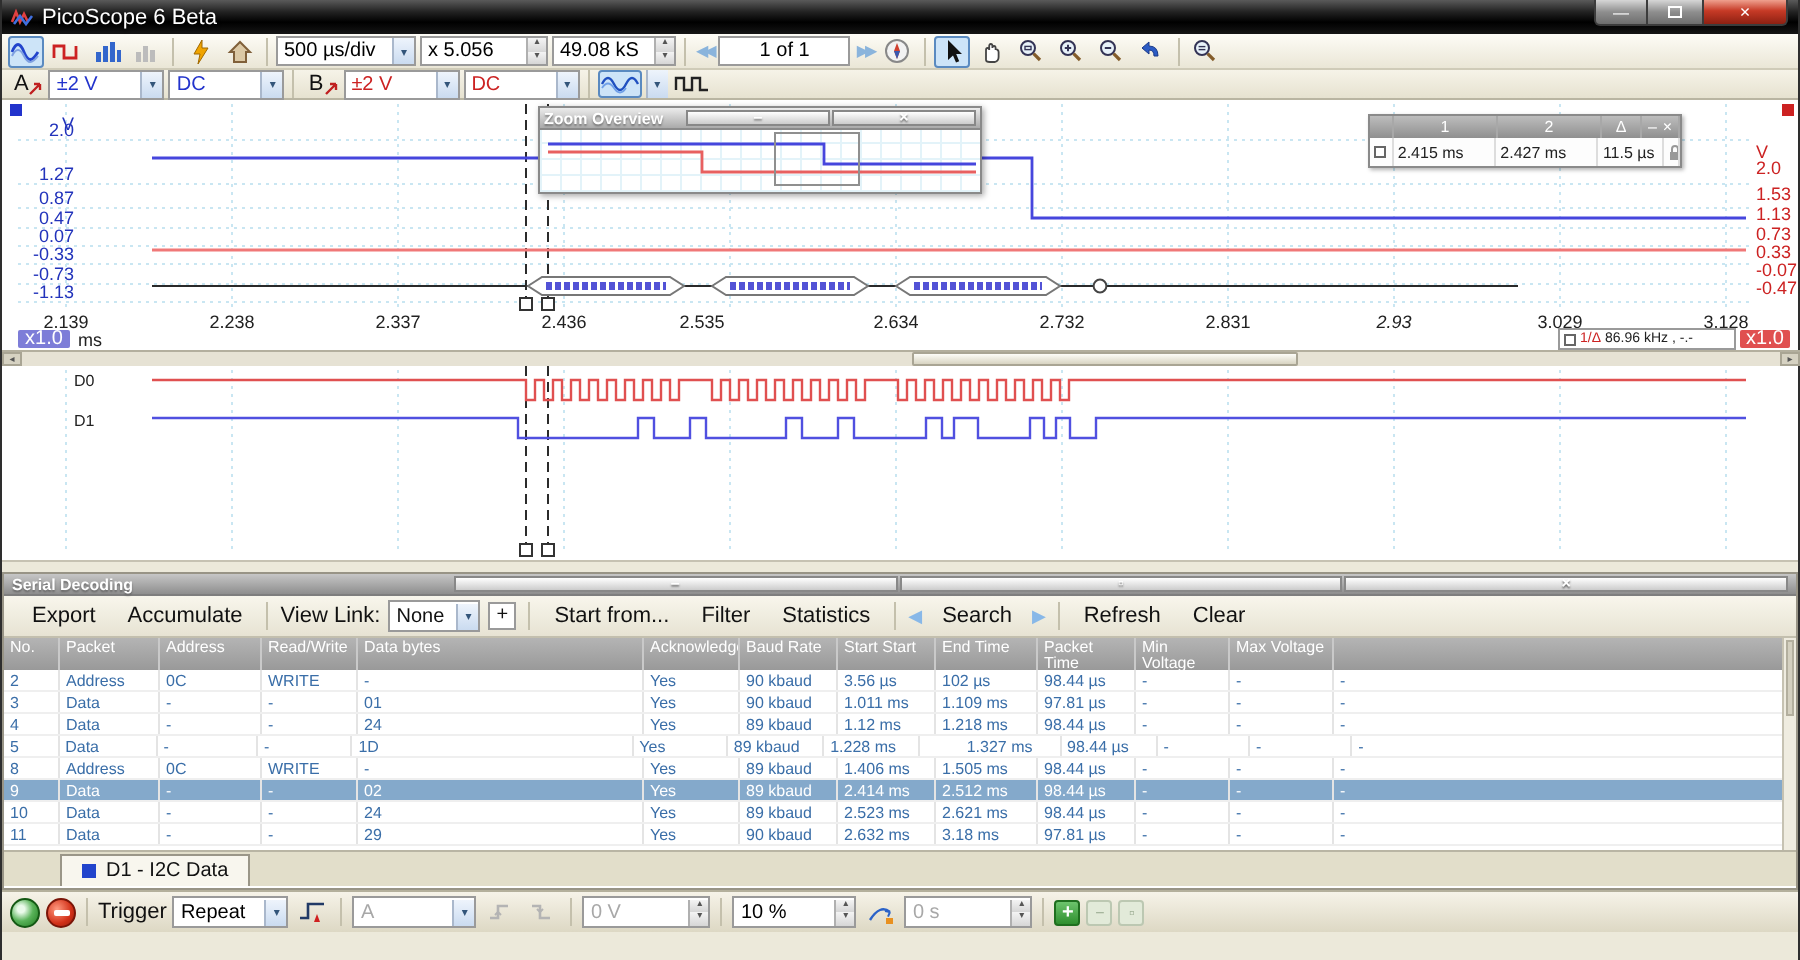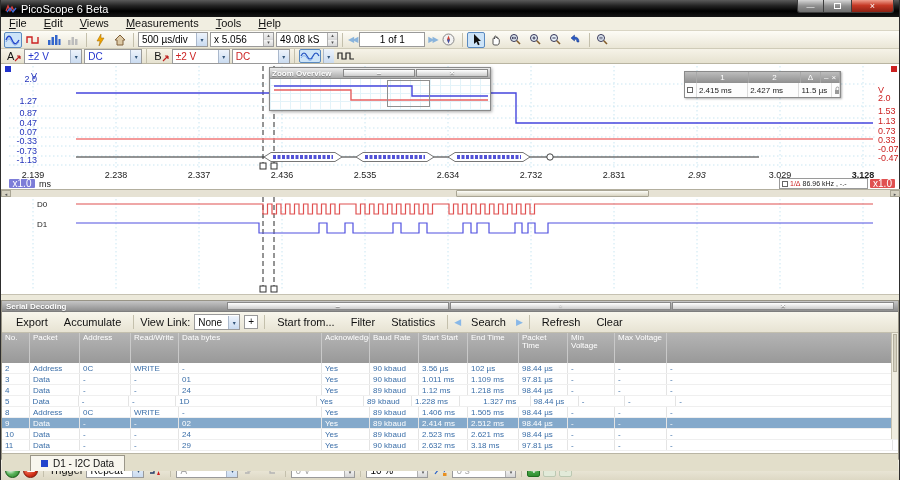--- a/index.html
+++ b/index.html
@@ -72,21 +72,21 @@
   
   .digital{position:relative;height:98px;background:#fff;border-bottom:1px solid #c6c2b2;}
   .dlabel{position:absolute;left:36px;font-size:8px;color:#222;}
 
   
   .decoder{position:relative;height:159px;margin-top:5px;border:1px solid #989486;background:#fff;}
   .dec-title{height:11px;background:linear-gradient(#c6c6c6,#8e8e8e);display:flex;align-items:center;padding:0 4px;border-bottom:1px solid #7e7e7e;}
   .dec-title span{flex:1;font-size:8px;font-weight:bold;color:#fff;text-shadow:0 1px 1px #666;}
   .dec-tb{height:21px;background:linear-gradient(#f8f6ec,#e7e3d3);display:flex;align-items:center;gap:4px;padding:0 8px;border-bottom:1px solid #c3bfae;font-size:11px;color:#111;}
   .dbtn{padding:0 6px;}
-  .dec-head{display:flex;height:30px;background:linear-gradient(#b4b4b4,#999);color:#fff;font-size:8px;line-height:8px;}
+  .dec-head{display:flex;height:16px;background:linear-gradient(#b4b4b4,#999);color:#fff;font-size:8px;line-height:8px;}
   .dec-head div{border-right:1px solid #c9c9c9;padding:1px 3px;overflow:hidden;}
   .dec-rows{height:88px;overflow:hidden;background:#fff;}
   .drow{display:flex;height:11px;font-size:8px;color:#3a6ea8;border-bottom:1px solid #efefef;}
   .drow div{border-right:1px solid #e4e4e4;padding:1px 3px;overflow:hidden;white-space:nowrap;}
   .drow.sel{background:#84a9cb;color:#fff;}
   .dec-fill{height:3px;background:#fff;border-bottom:1px solid #b9b5a4;}
   .dec-tabs{height:17px;background:#e2deca;display:flex;align-items:flex-end;padding-left:28px;}
   .dtab{height:16px;background:#f8f6ee;border:1px solid #9a9688;border-bottom:none;display:flex;align-items:center;gap:5px;padding:0 10px;font-size:10px;color:#111;}
   .vsb{position:absolute;right:0;top:32px;width:7px;height:106px;background:#efece0;border-left:1px solid #c6c2b2;}
   .vsb div{margin:1px;height:38px;background:#d4d0c0;border:1px solid #b3af9e;}
@@ -117,28 +117,20 @@
     <span class="ttl">PicoScope 6 Beta</span>
     <div class="winbtns">
       <div class="wbtn min">—</div>
       <div class="wbtn max">
           <span class="maxglyph"></span>
         </div>
       <div class="wbtn close">×</div>
     </div>
   </div>
 
-  <div class="menubar" id="menu-bar">
-      <span class="mitem"><u>F</u>ile</span>
-      <span class="mitem"><u>E</u>dit</span>
-      <span class="mitem"><u>V</u>iews</span>
-      <span class="mitem"><u>M</u>easurements</span>
-      <span class="mitem"><u>T</u>ools</span>
-      <span class="mitem"><u>H</u>elp</span>
-    </div>
 
   <div class="toolbar">
     <div class="tbtn sel">
       <svg width="16" height="12">
           <path d="M1,6 C3,1 5,1 7,6 S11,11 14,6" stroke="#2244cc" fill="none" stroke-width="1.4"></path>
           <path d="M1,8 C3,4 5,4 7,8 S11,12 14,8" stroke="#7fa0e0" fill="none" stroke-width="1"></path>
         </svg>
     </div>
     <div class="tbtn">
       <svg width="14" height="12">
@@ -343,27 +335,27 @@
     </svg>
 
     <span class="ax ax-l" style="top:7px">V</span>
     <span class="ax ax-r" style="top:21px">V</span>
 
     <div class="xrow" id="xrow">
         <span style="left: 10px;">2.139</span>
         <span style="left: 93px;">2.238</span>
         <span style="left: 176px;">2.337</span>
         <span style="left: 259px;">2.436</span>
-        <span style="left: 342px;">2.535</span>
+        <span style="left: 328px;">2.535</span>
         <span style="left: 425px;">2.634</span>
         <span style="left: 508px;">2.732</span>
         <span style="left: 591px;">2.831</span>
         <span style="left: 674px; font-style: italic;">2.93</span>
         <span style="left: 757px;">3.029</span>
-        <span style="left: 840px; font-weight: bold;">3.128</span>
+        <span style="left: 840px;">3.128</span>
       </div>
 
     <div class="badge" style="left:8px;top:115px;width:26px;background:#7d7dd8;">x1.0</div>
     <span style="position:absolute;left:38px;top:115px;font-size:9px;color:#222;">ms</span>
 
     <div class="freqbox">
       <span class="cb"></span>
       <span style="color:#cc2222">1/Δ</span>
       <span style="color:#222">86.96 kHz , -.-</span>
     </div>

